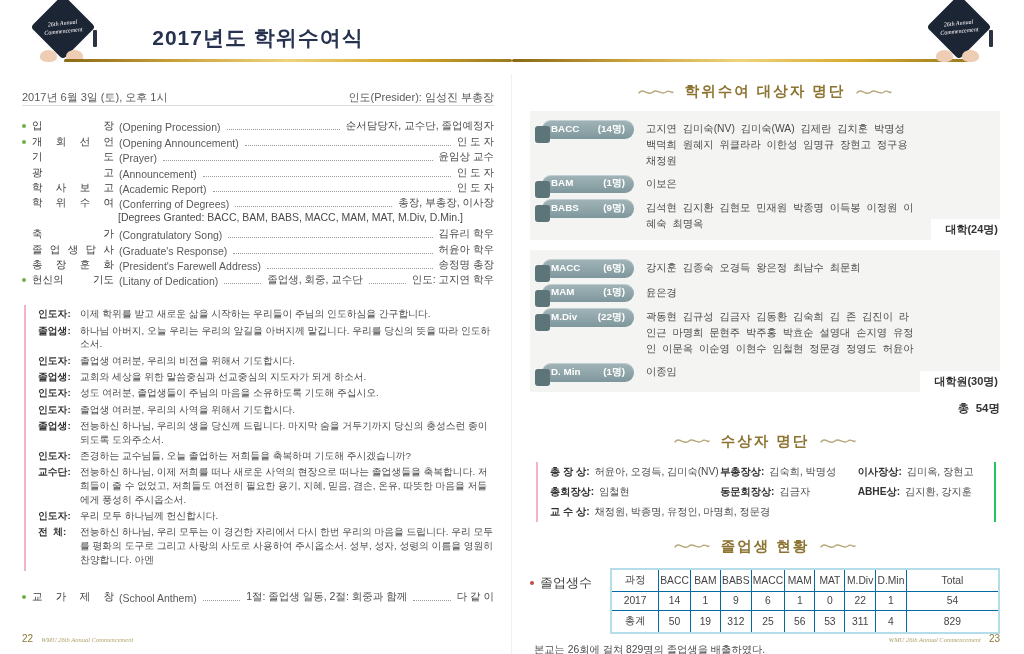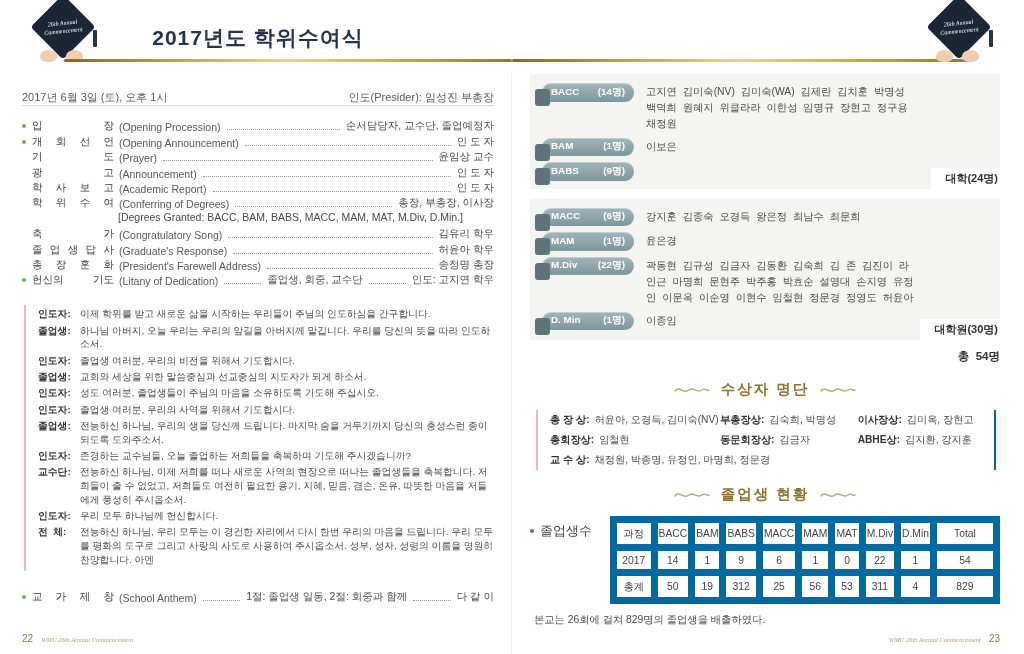--- a/index.html
+++ b/index.html
@@ -79,35 +79,35 @@
     background:linear-gradient(180deg,#a2b5b9,#7e979c); color:#fff; font-weight:bold;
     font-size:9.8px; border-radius:9px; padding:2.5px 9px 3px; box-shadow:inset 0 1px 0 rgba(255,255,255,.35); }
   .badge::before { content:''; position:absolute; z-index:-1; left:-7px; top:6px; width:15px;
     height:17px; background:#5d7479; border-radius:3px; }
   .names { flex:1; font-size:10.3px; line-height:1.55; color:#4a4a4a; padding-right:86px;
     word-spacing:3px; padding-top:1px; }
   .corner { position:absolute; right:0; bottom:0; background:#fff; padding:3px 2px 3px 14px;
     font-weight:bold; font-size:11px; color:#333; }
   .total { text-align:right; font-weight:bold; font-size:11.5px; color:#333; margin-top:9px; white-space:pre; }
 
-  .awards { border-left:2px solid #f0b6c3; border-right:2px solid #0369a1; margin:11px 4px 0 6px;
+  .awards { border-left:2px solid #f0b6c3; border-right:2px solid #22c55e; margin:11px 4px 0 6px;
     padding:3px 12px; display:grid; grid-template-columns:1.3fr 1.05fr 0.95fr; row-gap:6px;
     font-size:10.2px; }
   .aw { display:flex; }
   .aw-span { grid-column:1 / -1; }
   .alabel { font-weight:bold; color:#333; white-space:pre; margin-right:5px; }
   .anames { color:#4a4a4a; white-space:nowrap; }
 
   .gradrow { display:flex; margin-top:12px; }
   .glabel { width:80px; flex-shrink:0; font-size:13px; color:#3d3d3d; padding-top:6px; }
   .rbullet { display:inline-block; width:4px; height:4px; border-radius:50%; background:#cc4848;
     margin-right:6px; vertical-align:2px; }
   table.gtable { flex:1; border-collapse:collapse; font-size:10.3px; color:#444; text-align:center;
     border:2px solid #b5dce9; background:#fff; }
-  .gtable th, .gtable td { border:7px solid #0369a1; padding:3.5px 1px; font-weight:normal; }
+  .gtable th, .gtable td { border:1px solid #0369a1; padding:3.5px 1px; font-weight:normal; }
   .gtable th.c0, .gtable td.c0 { width:52px; }
   .gtable th.cn, .gtable td.cn { width:31px; }
   .gtable th.ct, .gtable td.ct { width:106px; }
   .tnote { font-size:10.3px; color:#4a4a4a; margin:9px 0 0 4px; }
 </style>
 </head>
 <body>
 
 <div class="spread">
 
@@ -282,20 +282,29 @@
         <div class="hand h1"></div>
         <div class="hand h2"></div>
         <div class="tassel"></div>
         <div class="cap-text">
           <div>26th Annual</div>
           <div>Commencement</div>
         </div>
       </div>
     </div>
 
+    <div class="sect s1">
+      <svg class="flourish" width="38" height="12" viewBox="0 0 38 12">
+          <path d="M2 7 C6 1,11 11,16 6 C20 2,24 10,29 6 C32 3,35 8,36 6" stroke="#b7a87c" stroke-width="1.4" fill="none" stroke-linecap="round"></path>
+        </svg>
+      <span class="stitle">학위수여 대상자 명단</span>
+      <svg class="flourish" width="38" height="12" viewBox="0 0 38 12">
+          <path d="M2 7 C6 1,11 11,16 6 C20 2,24 10,29 6 C32 3,35 8,36 6" stroke="#b7a87c" stroke-width="1.4" fill="none" stroke-linecap="round"></path>
+        </svg>
+    </div>
 
     <div class="gblock b1">
       <div class="grow">
         <div class="badge-col">
             <div class="badge">
           <span>BACC</span>
           <span>(14명)</span>
         </div>
           </div>
         <div class="names">고지연 김미숙(NV) 김미숙(WA) 김제란 김치훈 박명성 백덕희 원혜지 위클라라 이한성 임명규 장현고 정구용 채정원</div>
@@ -309,20 +318,21 @@
           </div>
         <div class="names">이보은</div>
       </div>
       <div class="grow">
         <div class="badge-col">
             <div class="badge">
           <span>BABS</span>
           <span>(9명)</span>
         </div>
           </div>
+        <div class="names">김석현 김지환 김현모 민재원 박종명 이득봉 이정원 이혜숙 최명옥</div>
       </div>
       <div class="corner">대학(24명)</div>
     </div>
 
     <div class="gblock">
       <div class="grow">
         <div class="badge-col">
             <div class="badge">
           <span>MACC</span>
           <span>(6명)</span>

